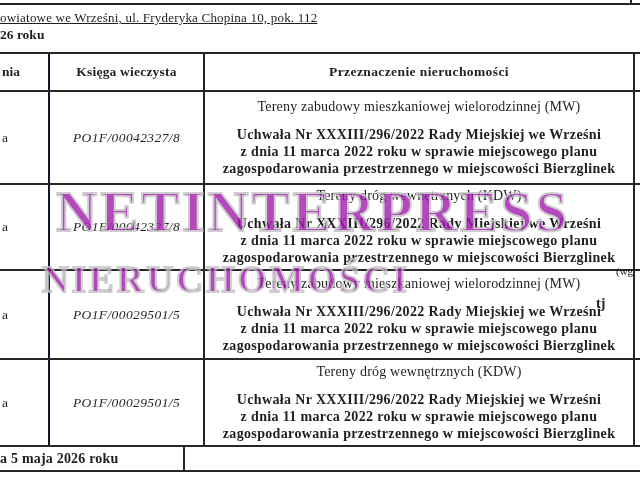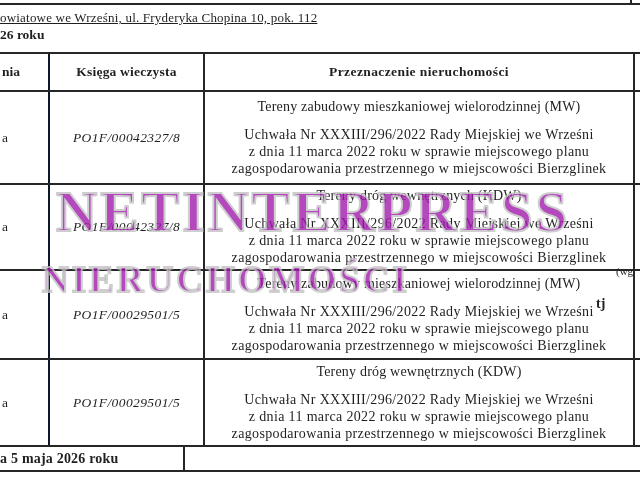--- a/index.html
+++ b/index.html
@@ -29,21 +29,21 @@
   .c2{width:155px;border-right:2px solid #262626;display:flex;align-items:center;justify-content:center;}
   .c3{width:430px;border-right:2px solid #262626;display:flex;flex-direction:column;align-items:center;justify-content:center;text-align:center;}
   .c4{flex:1;}
   .frag{position:absolute;left:2px;top:50%;transform:translateY(-50%);font-size:13.5px;white-space:nowrap;}
   .hrow .frag{font-weight:bold;}
   .hlabel{font-weight:bold;font-size:13.5px;letter-spacing:.2px;}
   .c3 .hlabel{letter-spacing:.4px;}
   .kw{font-size:13.5px;letter-spacing:.4px;white-space:nowrap;font-style:italic;}
   .designation{font-size:14px;letter-spacing:.2px;margin-bottom:11px;white-space:nowrap;}
   .res{font-size:14px;letter-spacing:.35px;line-height:17px;}
-  .res div{white-space:nowrap;}
+  .res div{white-space:nowrap;font-weight:bold;}
   
   .fcell1{width:185px;border-right:2px solid #262626;display:flex;align-items:center;}
   .fcell2{flex:1;}
   .fdate{font-weight:bold;font-size:14px;white-space:nowrap;margin-left:-4px;letter-spacing:.2px;}
   
   .right-frag-top{left:616px;top:265px;font-size:11px;white-space:nowrap;text-align:center;}
   .right-frag-bottom{left:596px;top:296px;font-size:14px;font-weight:bold;white-space:nowrap;}
 
   
   .wm{position:absolute;pointer-events:none;font-weight:bold;

